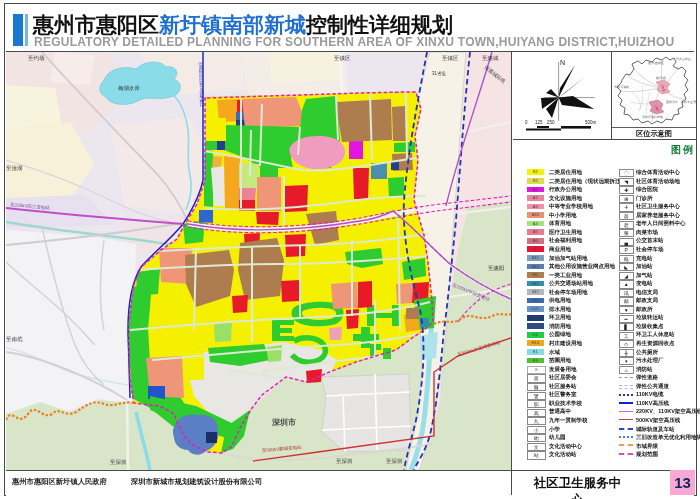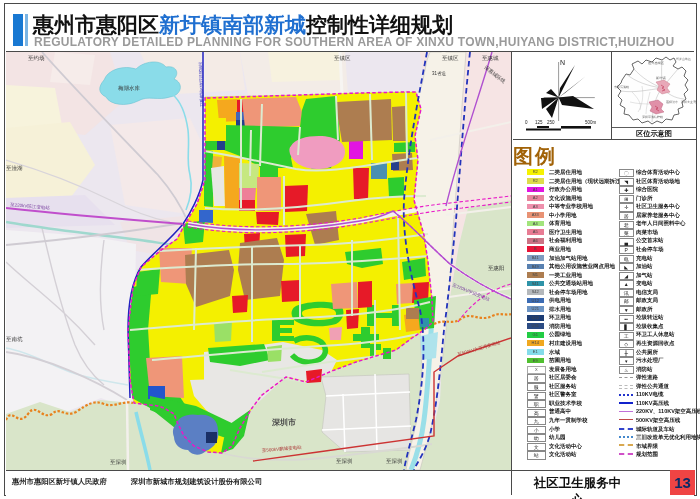--- a/index.html
+++ b/index.html
@@ -368,21 +368,21 @@
 <text x="54" y="51" font-size="3" font-family="'Liberation Sans',sans-serif" fill="#666">惠阳淡水</text>
 <text x="69" y="51" font-size="3" font-family="'Liberation Sans',sans-serif" fill="#666">深圳大亚湾</text>
 <text x="30" y="66" font-size="3" font-family="'Liberation Sans',sans-serif" fill="#666">深圳平湖坑梓镇</text>
 
 <line x1="0" y1="75.5" x2="84" y2="75.5" stroke="#4a4a4a" stroke-width="0.9"></line>
 
 <text x="42" y="84" font-size="7.2" font-weight="bold" text-anchor="middle" font-family="'Liberation Sans',sans-serif" fill="#111">区位示意图</text>
 </svg>
 </div>
 
-<div class="abs" style="left:513px;top:143px;width:182px;height:18px;text-align:left;font-size:20px;font-weight:bold;color:#a16207;letter-spacing:2px;">图例</div>
+<div class="abs" style="left:513px;top:143px;width:182px;height:18px;text-align:right;font-size:10px;font-weight:bold;color:#15803d;letter-spacing:2px;">图例</div>
 
 <div class="abs" id="legend" style="left:513px;top:0px;width:182px;height:470px;">
 <div class="abs" style="left:14px;top:169.4px;width:16.5px;height:5.8px;background:#f6f200;font-size:4px;color:#444;text-align:center;line-height:5.8px;">R2</div>
 <div class="abs" style="left:36px;top:169.0px;font-size:5.5px;font-weight:bold;color:#151515;white-space:nowrap;">二类居住用地</div>
 <div class="abs" style="left:14px;top:178.0px;width:16.5px;height:5.8px;background:#dedc4a;font-size:4px;color:#444;text-align:center;line-height:5.8px;">R2</div>
 <div class="abs" style="left:36px;top:177.6px;font-size:5.5px;font-weight:bold;color:#151515;white-space:nowrap;">二类居住用地（现状远期拆迁）</div>
 <div class="abs" style="left:14px;top:186.5px;width:16.5px;height:5.8px;background:#e214e2;font-size:4px;color:#444;text-align:center;line-height:5.8px;">A1</div>
 <div class="abs" style="left:36px;top:186.1px;font-size:5.5px;font-weight:bold;color:#151515;white-space:nowrap;">行政办公用地</div>
 <div class="abs" style="left:14px;top:195.1px;width:16.5px;height:5.8px;background:#e8849c;font-size:4px;color:#444;text-align:center;line-height:5.8px;">A2</div>
 <div class="abs" style="left:36px;top:194.7px;font-size:5.5px;font-weight:bold;color:#151515;white-space:nowrap;">文化设施用地</div>
@@ -517,13 +517,13 @@
 </div>
 
 <div class="abs" style="left:6px;top:470px;width:688px;height:25px;border-top:1.5px solid #4a4a4a;background:#fff;"></div>
 
 <div class="abs" style="left:12px;top:477px;width:490px;font-size:7.3px;font-weight:bold;color:#222;">惠州市惠阳区新圩镇人民政府<span style="display:inline-block;width:24px;"></span>深圳市新城市规划建筑设计股份有限公司</div>
 
 <div class="abs" style="left:511px;top:470px;width:0;height:25px;border-left:1.5px solid #4a4a4a;"></div>
 
 <div class="abs" style="left:530px;top:475px;width:95px;text-align:center;font-size:12.5px;font-weight:bold;color:#111;">社区卫生服务中心</div>
 
-<div class="abs" style="left:670px;top:470px;width:25px;height:25px;background:#ef4444;color:#0a2a66;font-size:15px;font-weight:bold;text-align:center;line-height:25px;">13</div>
+<div class="abs" style="left:670px;top:470px;width:25px;height:25px;background:#f9a8d4;color:#0a2a66;font-size:15px;font-weight:bold;text-align:center;line-height:25px;">13</div>
 
 </body></html>

